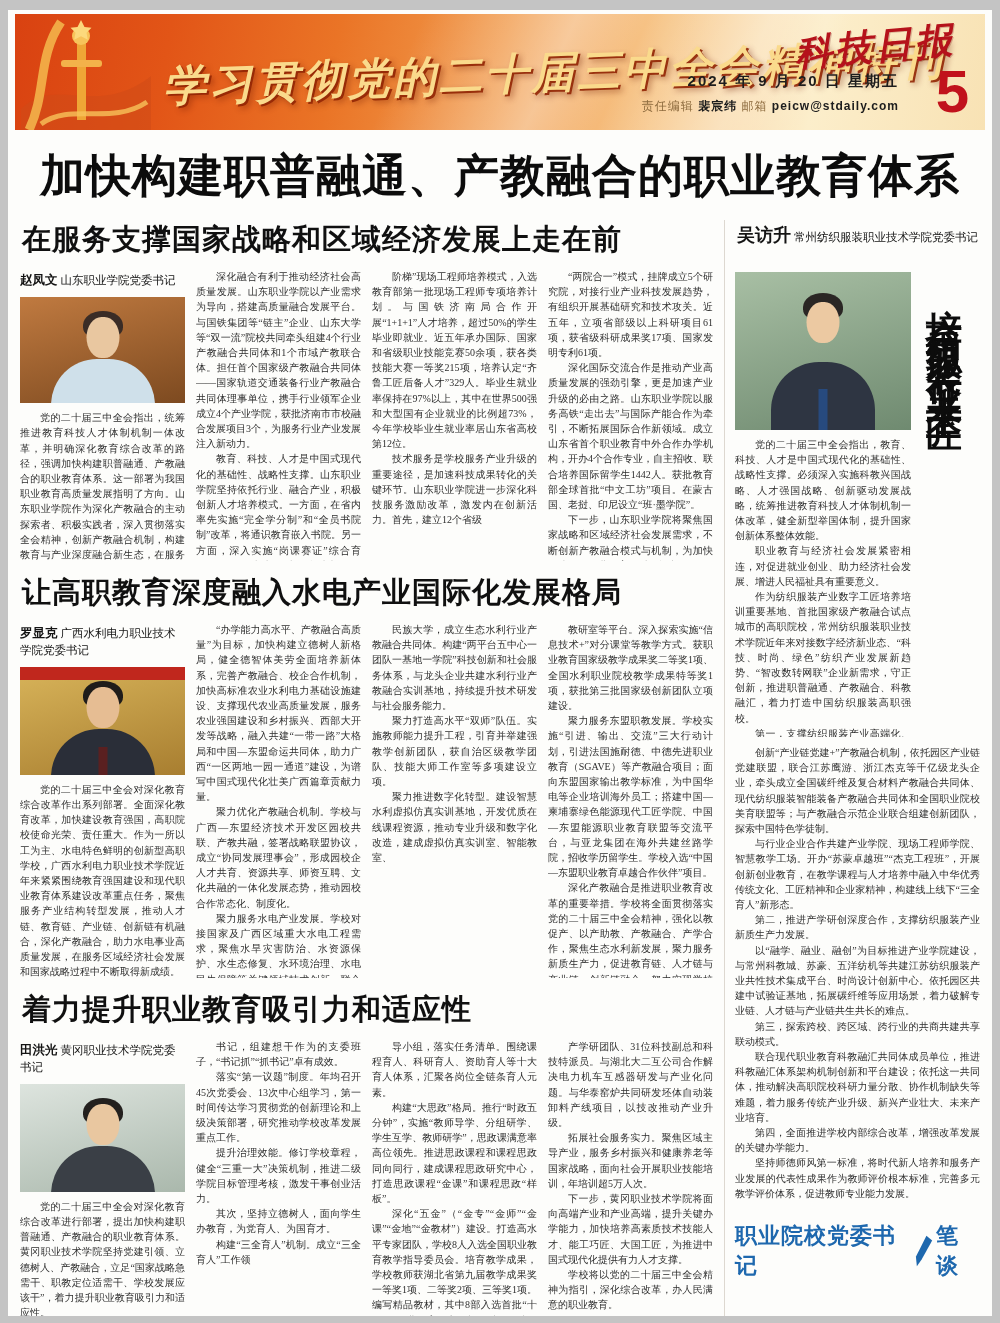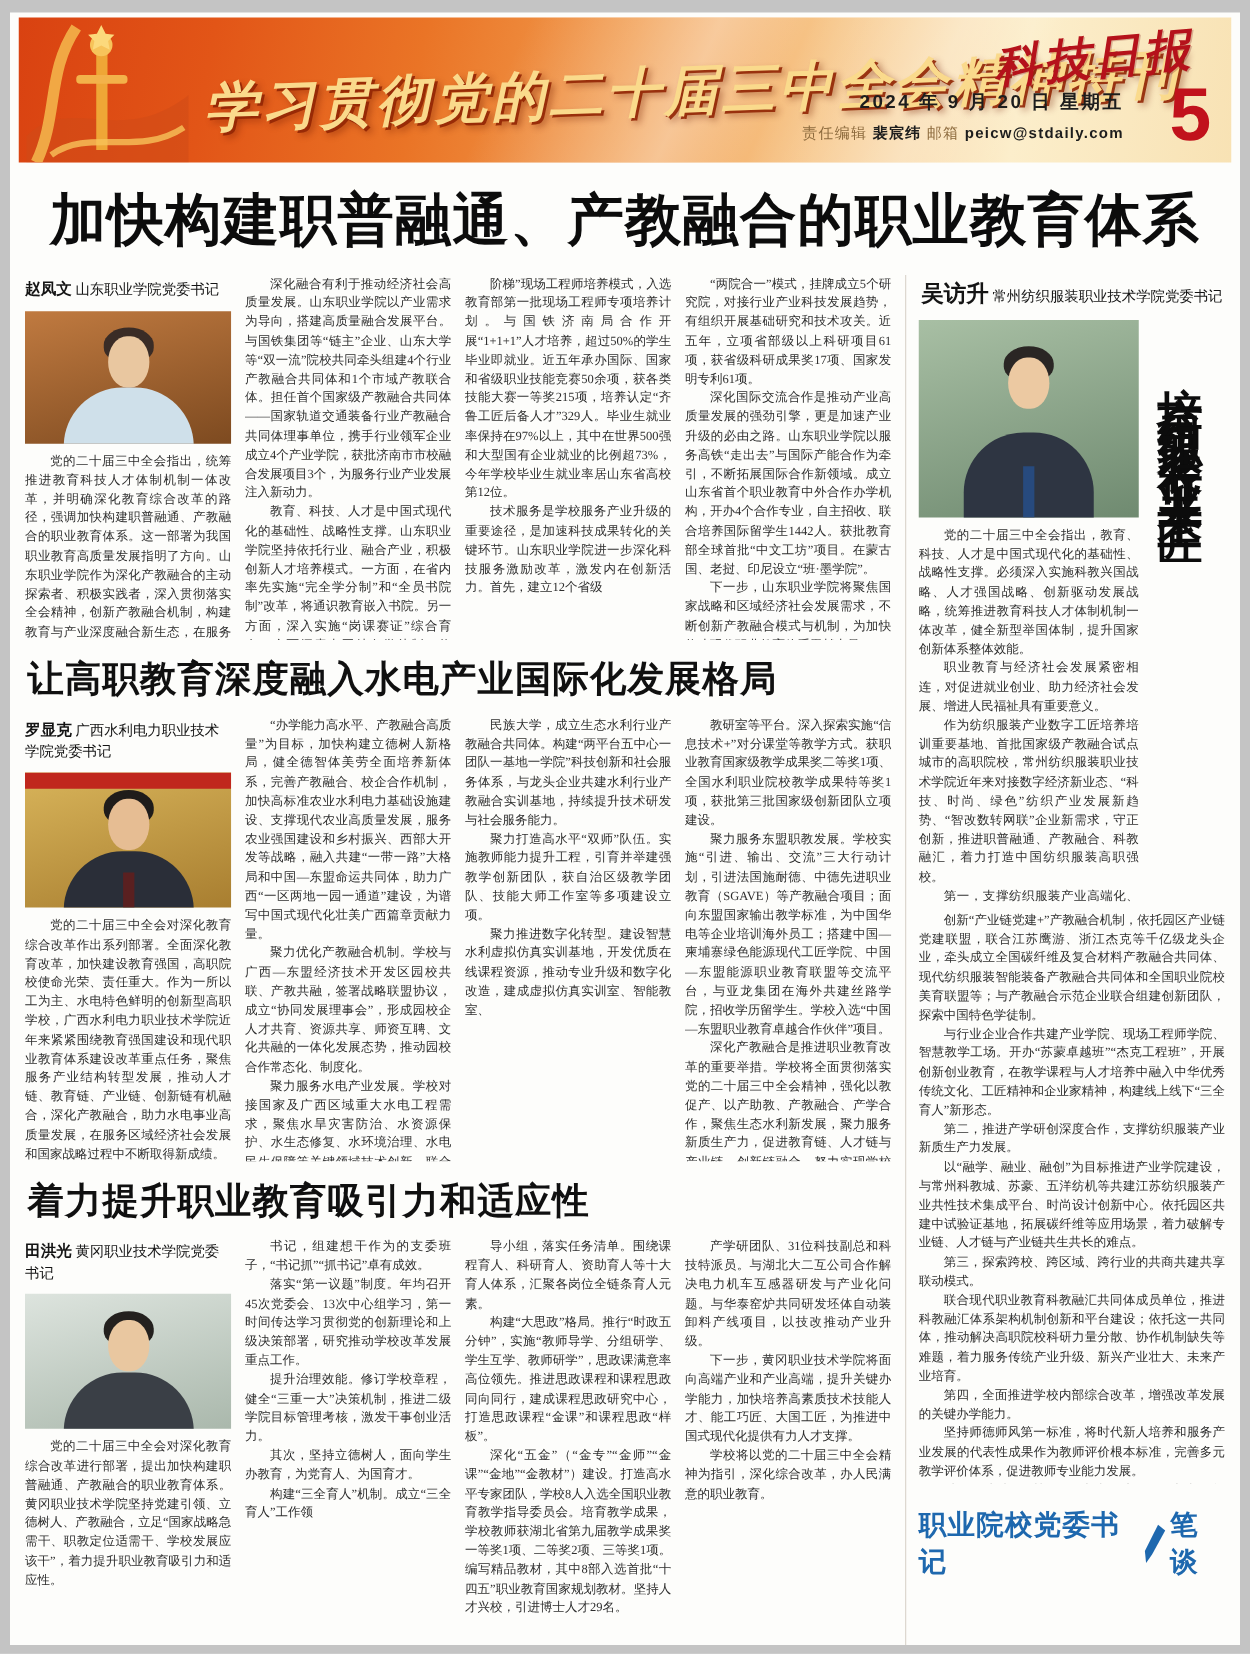--- a/index.html
+++ b/index.html
@@ -56,21 +56,21 @@
     background:var(--skin,#e8c49e);border-radius:50%/55%;}
   .ph-body{position:absolute;left:50%;bottom:-2px;transform:translateX(-50%);width:104px;height:44%;
     background:var(--suit,#333);border-radius:48px 48px 0 0;}
   .ph-tie{position:absolute;left:50%;bottom:0;transform:translateX(-50%);width:9px;height:26%;
     background:var(--tie,transparent);}
 
   
   .r-byline{text-align:center;font-size:11.5px;line-height:1.5;color:#141414;margin:2px 0 7px;}
   .r-byline .nm{font-weight:700;font-size:18px;}
   .r-top{display:flex;}
-  .r-left{width:176px;}
+  .r-left{width:176px;margin-top:16px;}
   .r-narrow{height:300px;overflow:hidden;margin-top:4px;}
   .r-vtitle{writing-mode:vertical-rl;text-orientation:upright;margin:24px 0 0 8px;
     font-family:"Liberation Sans",sans-serif;font-weight:900;font-size:36px;letter-spacing:10px;color:#0c0c0c;}
   .r-wide{height:458px;overflow:hidden;margin-top:8px;}
   .series-logo{margin-top:18px;display:flex;align-items:center;justify-content:center;gap:3px;
     font-family:"Liberation Sans",sans-serif;font-weight:900;font-size:22px;color:#1e68ae;letter-spacing:1px;}
   .pen-icon{width:20px;height:34px;}
 </style>
 </head>
 <body>
@@ -102,20 +102,21 @@
       <div class="page-num">5</div>
     </div>
 
     <div class="headline">加快构建职普融通、产教融合的职业教育体系</div>
 
     <div class="content">
 
       <div class="main">
 
         <div class="art">
+          <h2 class="art-title">在服务支撑国家战略和区域经济发展上走在前</h2>
           <div class="art-body" style="height:292px;">
             <div class="acol">
               <div class="byline">
                 <span class="nm">赵凤文</span>
                 <span>山东职业学院党委书记</span>
               </div>
               <div class="photo" style="--bg1:#c07a40;--bg2:#7d4a20;--suit:#cfe0ea;--skin:#e9c7a0;--hair:#3a2c26;height:106px;">
                 <span class="ph-hair"></span>
                   <span class="ph-head"></span>
                   <span class="ph-body"></span>
@@ -201,20 +202,21 @@
                 <p class="para">其次，坚持立德树人，面向学生办教育，为党育人、为国育才。</p>
                 <p class="para">构建“三全育人”机制。成立“三全育人”工作领</p>
               </div>
             <div class="acol">
                 <p class="para">导小组，落实任务清单。围绕课程育人、科研育人、资助育人等十大育人体系，汇聚各岗位全链条育人元素。</p>
                 <p class="para">构建“大思政”格局。推行“时政五分钟”，实施“教师导学、分组研学、学生互学、教师研学”，思政课满意率高位领先。推进思政课程和课程思政同向同行，建成课程思政研究中心，打造思政课程“金课”和课程思政“样板”。</p>
                 <p class="para">深化“五金”（“金专”“金师”“金课”“金地”“金教材”）建设。打造高水平专家团队，学校8人入选全国职业教育教学指导委员会。培育教学成果，学校教师获湖北省第九届教学成果奖一等奖1项、二等奖2项、三等奖1项。编写精品教材，其中8部入选首批“十四五”职业教育国家规划教材。坚持人才兴校，引进博士人才29名。</p>
               </div>
             <div class="acol">
                 <p class="para">产学研团队、31位科技副总和科技特派员。与湖北大二互公司合作解决电力机车互感器研发与产业化问题。与华泰窑炉共同研发坯体自动装卸料产线项目，以技改推动产业升级。</p>
+                <p class="para">拓展社会服务实力。聚焦区域主导产业，服务乡村振兴和健康养老等国家战略，面向社会开展职业技能培训，年培训超5万人次。</p>
                 <p class="para">下一步，黄冈职业技术学院将面向高端产业和产业高端，提升关键办学能力，加快培养高素质技术技能人才、能工巧匠、大国工匠，为推进中国式现代化提供有力人才支撑。</p>
                 <p class="para">学校将以党的二十届三中全会精神为指引，深化综合改革，办人民满意的职业教育。</p>
               </div>
           </div>
         </div>
       </div>
 
       <div class="rightcol">
         <div class="r-byline">
           <span class="nm">吴访升</span>

